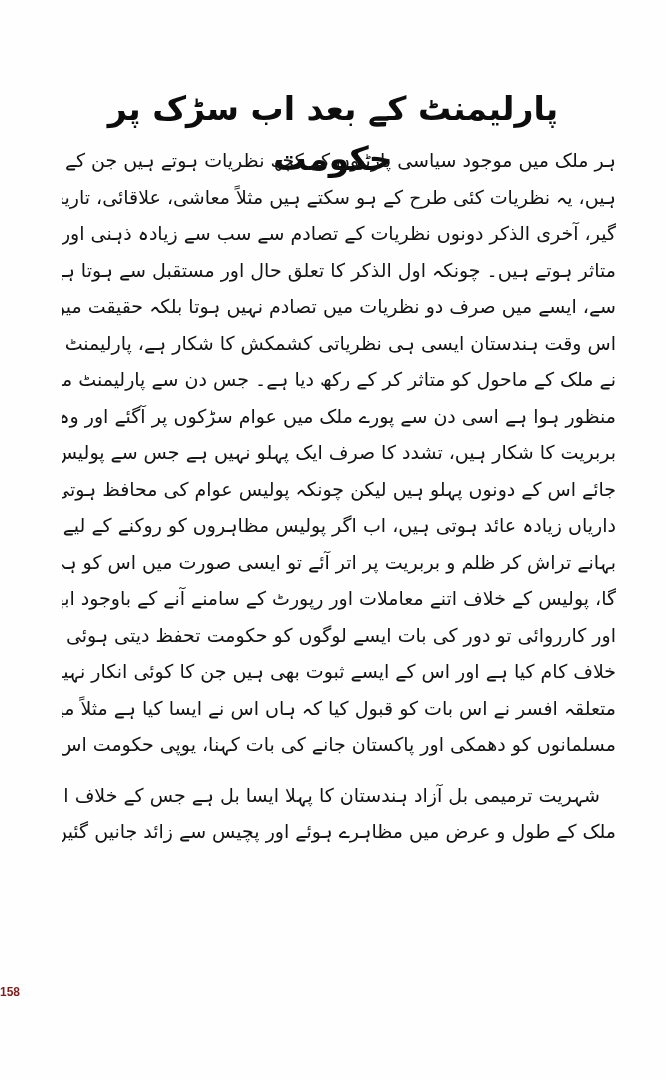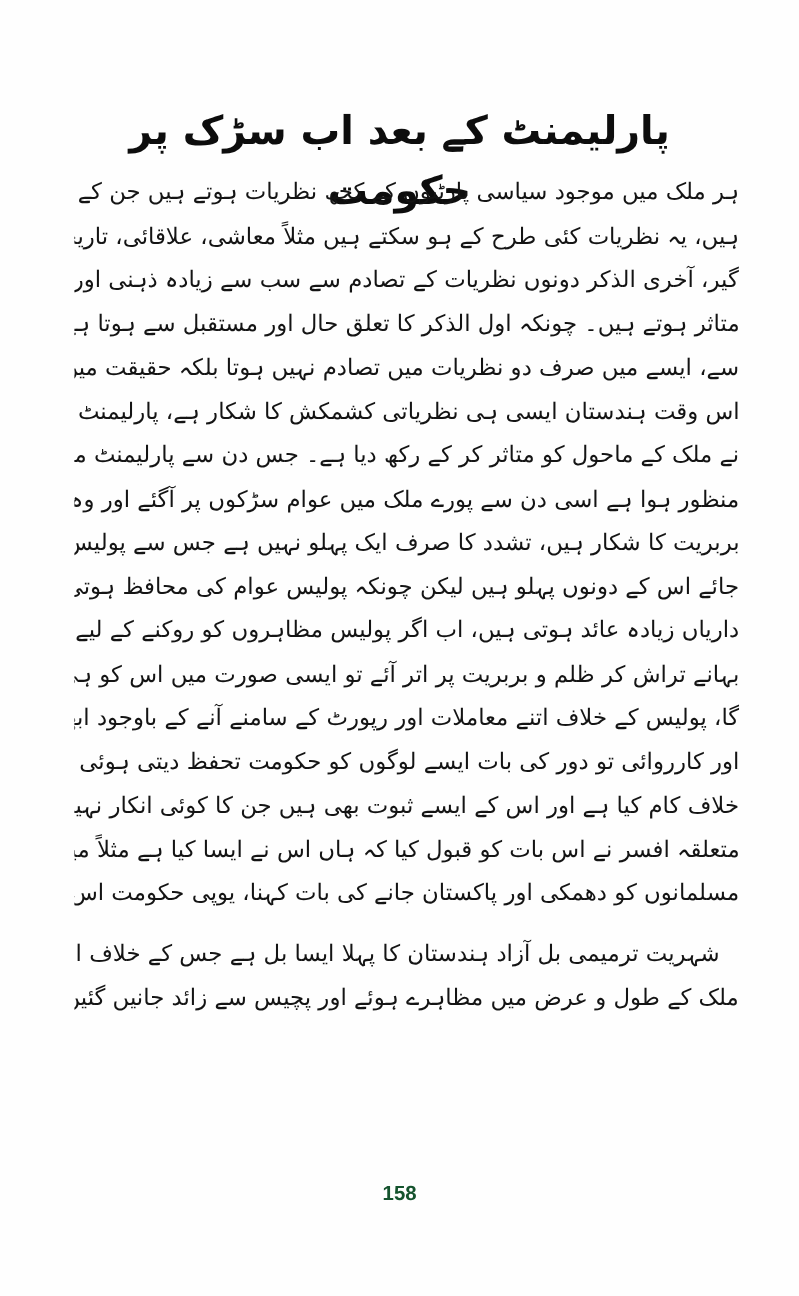--- a/index.html
+++ b/index.html
@@ -61,25 +61,25 @@
     padding-right: 16px;
   }
   .para-gap {
     height: 14px;
   }
   .page-number {
     position: absolute;
     top: 985px;
     left: 0;
     width: 666px;
-    text-align: center;
+    text-align: left;
     font-family: "Liberation Sans", sans-serif;
     font-weight: bold;
-    font-size: 17px;
-    color: #14532d;
+    font-size: 12px;
+    color: #7f1d1d;
   }
 </style>
 </head>
 <body>
 
 <div class="page">
   <div class="title">پارلیمنٹ کے بعد اب سڑک پر حکومت</div>
 
   <div class="body-text">
 

